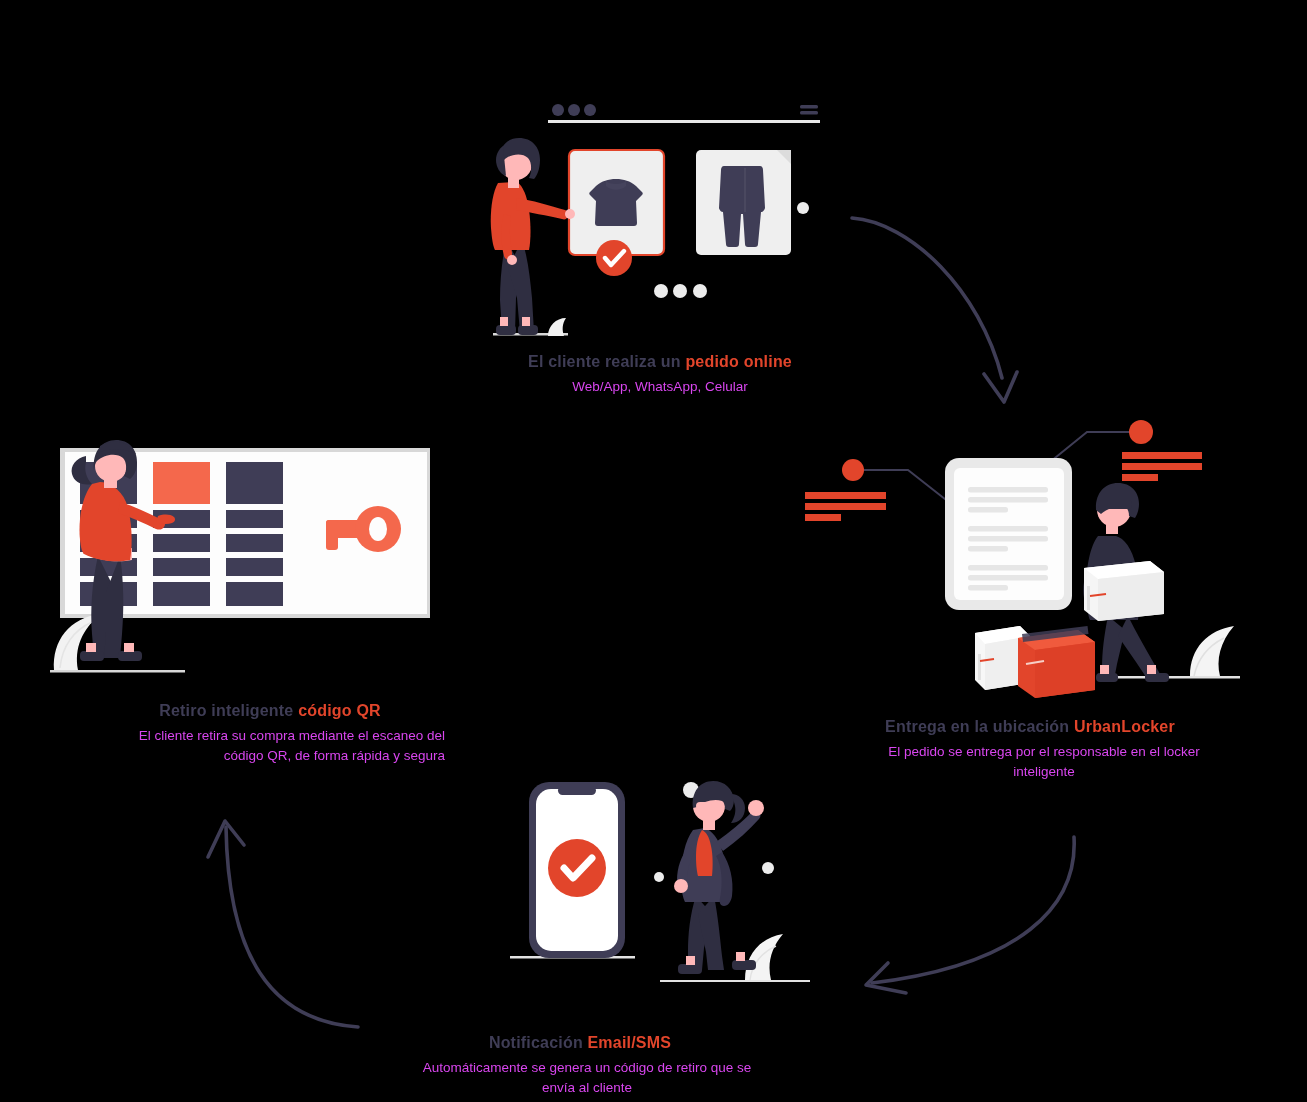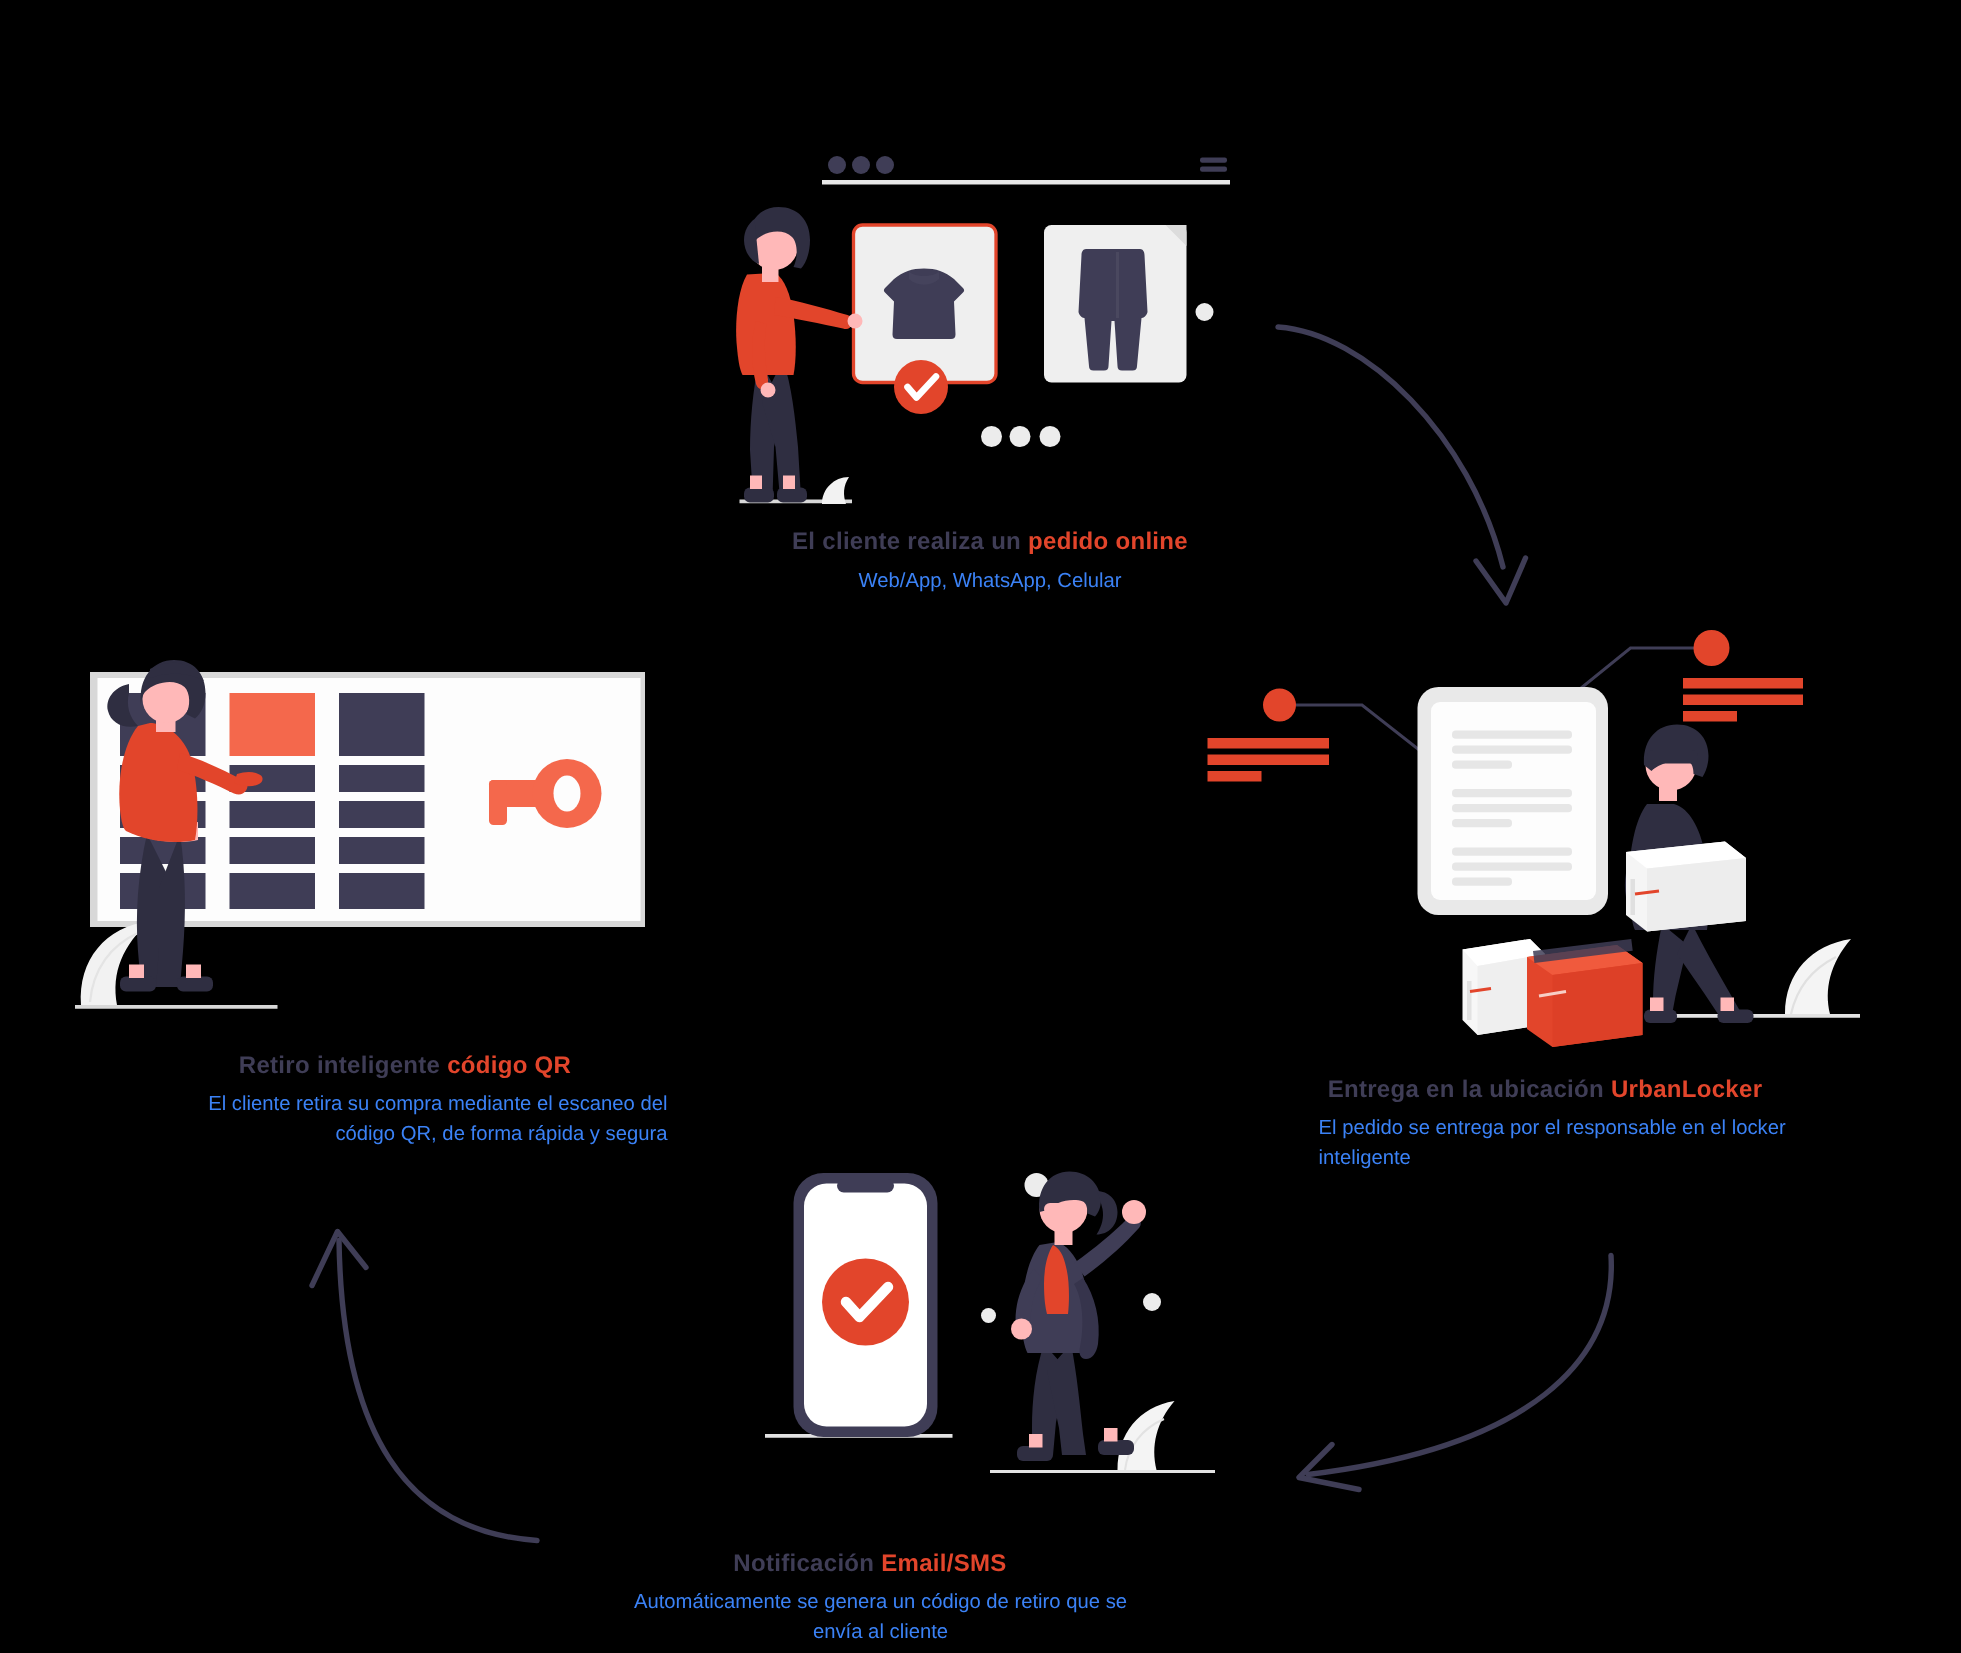--- a/index.html
+++ b/index.html
@@ -11,21 +11,21 @@
   .abs{position:absolute;}
 
   
   .caption{position:absolute;text-align:center;}
   .cap-title{
     font-size:16px;font-weight:bold;color:#3F3D56;letter-spacing:.2px;
     white-space:nowrap;line-height:1.15;
   }
   .cap-title .hl{color:#E2452B;}
   .cap-sub{
-    font-size:13.5px;color:#3b82f6;line-height:1.45;margin-top:6px;
+    font-size:13.5px;color:#d946ef;line-height:1.45;margin-top:6px;
     font-weight:400;
   }
   .bar{border-radius:2px;}
 
   svg{display:block;overflow:visible;}
 </style>
 </head>
 <body>
 
 <div class="stage">
@@ -202,21 +202,21 @@
           <path d="M300 178 l16 -2" stroke="#E2452B" stroke-width="2" fill="none"></path>
         </g>
       </g>
     </svg>
   </div>
 
   <div class="caption" style="left:730px;top:718px;width:600px;">
     <div class="cap-title">
       <span>Entrega en la ubicación </span><span class="hl">UrbanLocker</span>
     </div>
-    <div class="cap-sub" style="max-width:330px;margin-left:auto;margin-right:auto;text-align:left;padding-left:28px;">El pedido se entrega por el responsable  en el locker inteligente</div>
+    <div class="cap-sub" style="max-width:330px;margin-left:auto;margin-right:auto;text-align:center;padding-left:28px;">El pedido se entrega por el responsable  en el locker inteligente</div>
   </div>
 
   <div class="abs" style="left:840px;top:815px;width:240px;height:190px;">
     <svg width="240" height="190" viewBox="0 0 240 190">
       <path d="M234 22 C238 92 180 150 32 168" fill="none" stroke="#3F3D56" stroke-width="3.6" stroke-linecap="round"></path>
       <path d="M48 148 L26 170 L66 178" fill="none" stroke="#3F3D56" stroke-width="3.6" stroke-linecap="round" stroke-linejoin="round"></path>
     </svg>
   </div>
 
   <div class="abs" style="left:500px;top:768px;width:325px;height:235px;">

